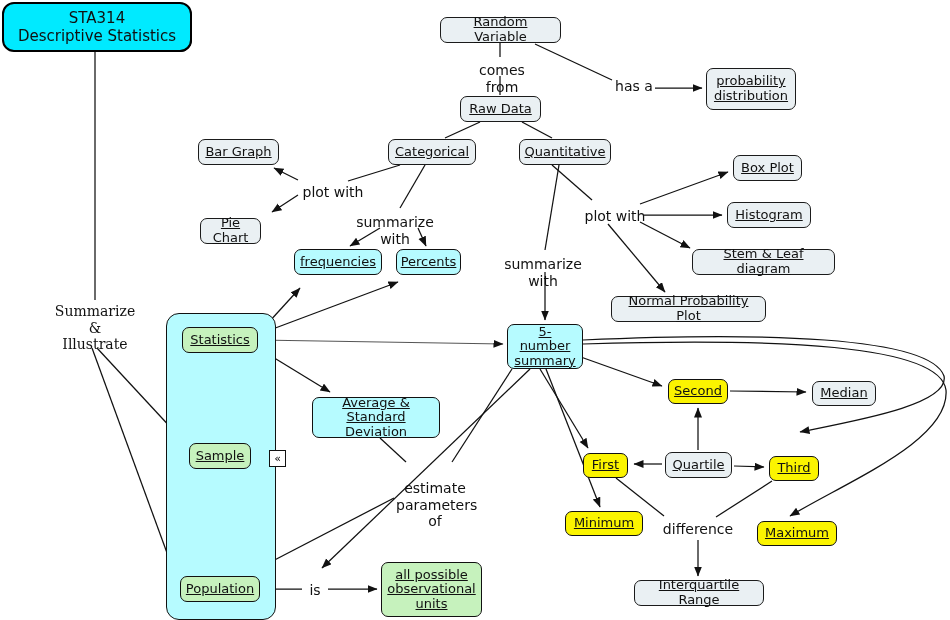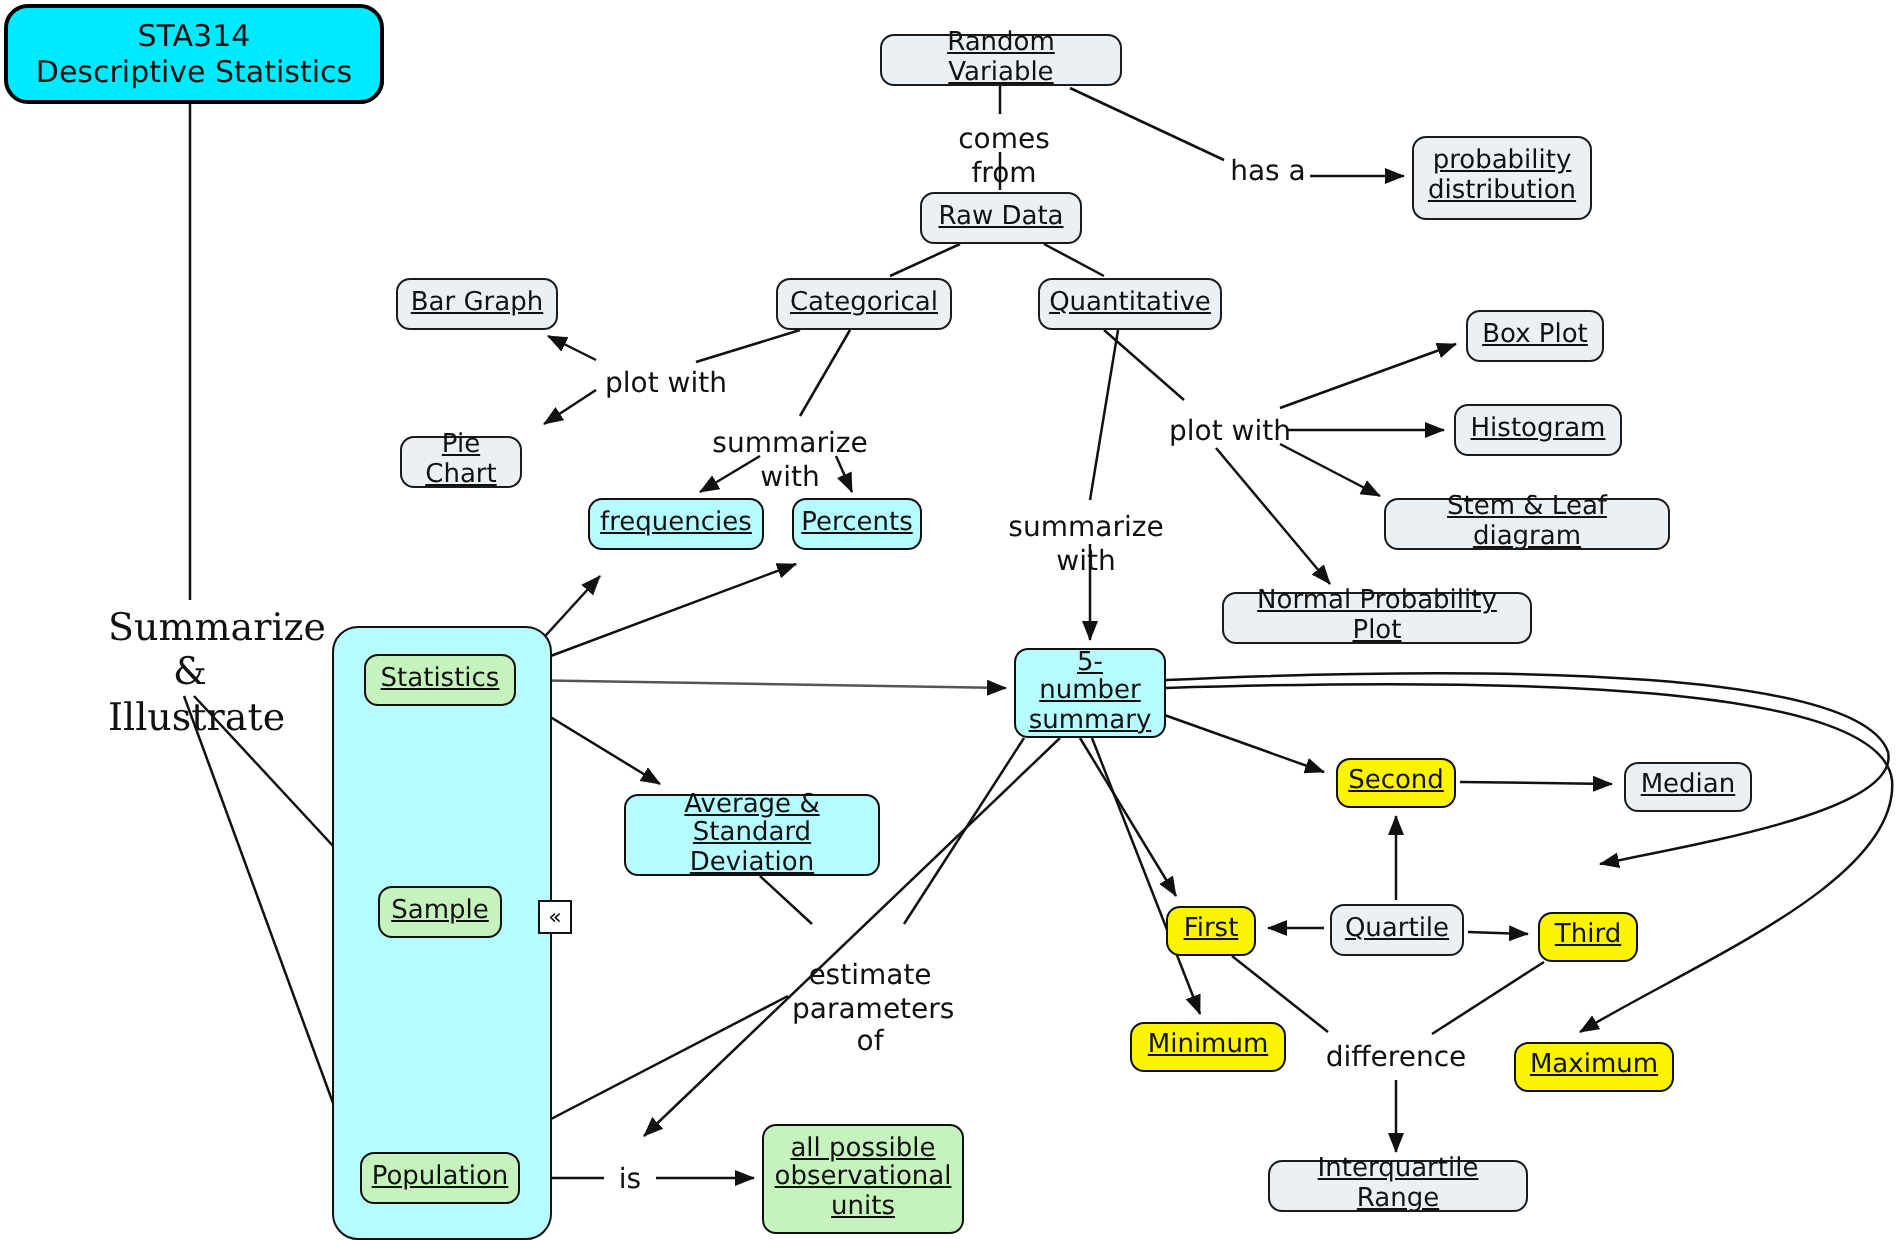--- a/index.html
+++ b/index.html
@@ -29,21 +29,21 @@
 
   .group-panel{position:absolute;left:166px;top:313px;width:108px;height:305px;
       background:#b6fbff;border:1.4px solid #111;border-radius:13px;}
   .collapse-btn{position:absolute;left:269px;top:450px;width:15px;height:15px;
       background:#fff;border:1.3px solid #111;
       display:flex;align-items:center;justify-content:center;
       font-size:11px;color:#000;line-height:1;}
 
   .elabel{position:absolute;color:#111;font-size:14px;text-align:center;
       line-height:1.18;white-space:pre-line;background:transparent;}
-  .elabel.serif{font-family:"DejaVu Serif","Liberation Serif",serif;font-size:19px;}
+  .elabel.serif{font-family:"DejaVu Serif","Liberation Serif",serif;font-size:14px;}
 </style>
 </head>
 <body>
 
 <div id="stage">
 
   <svg id="edges" viewBox="0 0 950 620">
     <defs>
       <marker id="ah" markerWidth="9" markerHeight="9" refX="7.6" refY="3.2" orient="auto" markerUnits="strokeWidth">
         <path d="M0,0 L8,3.2 L0,6.4 z" fill="#111"></path>

